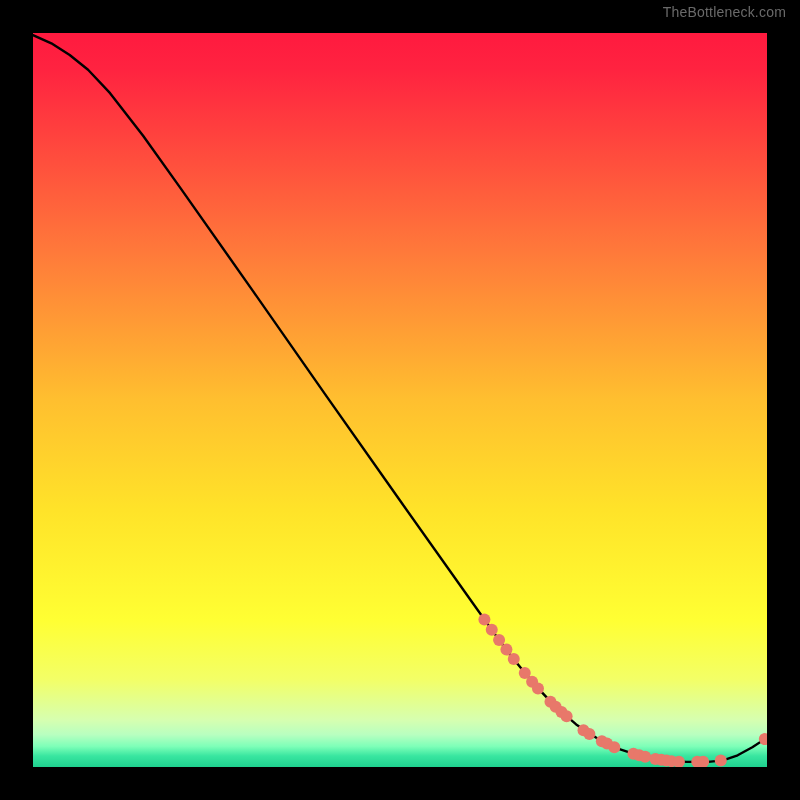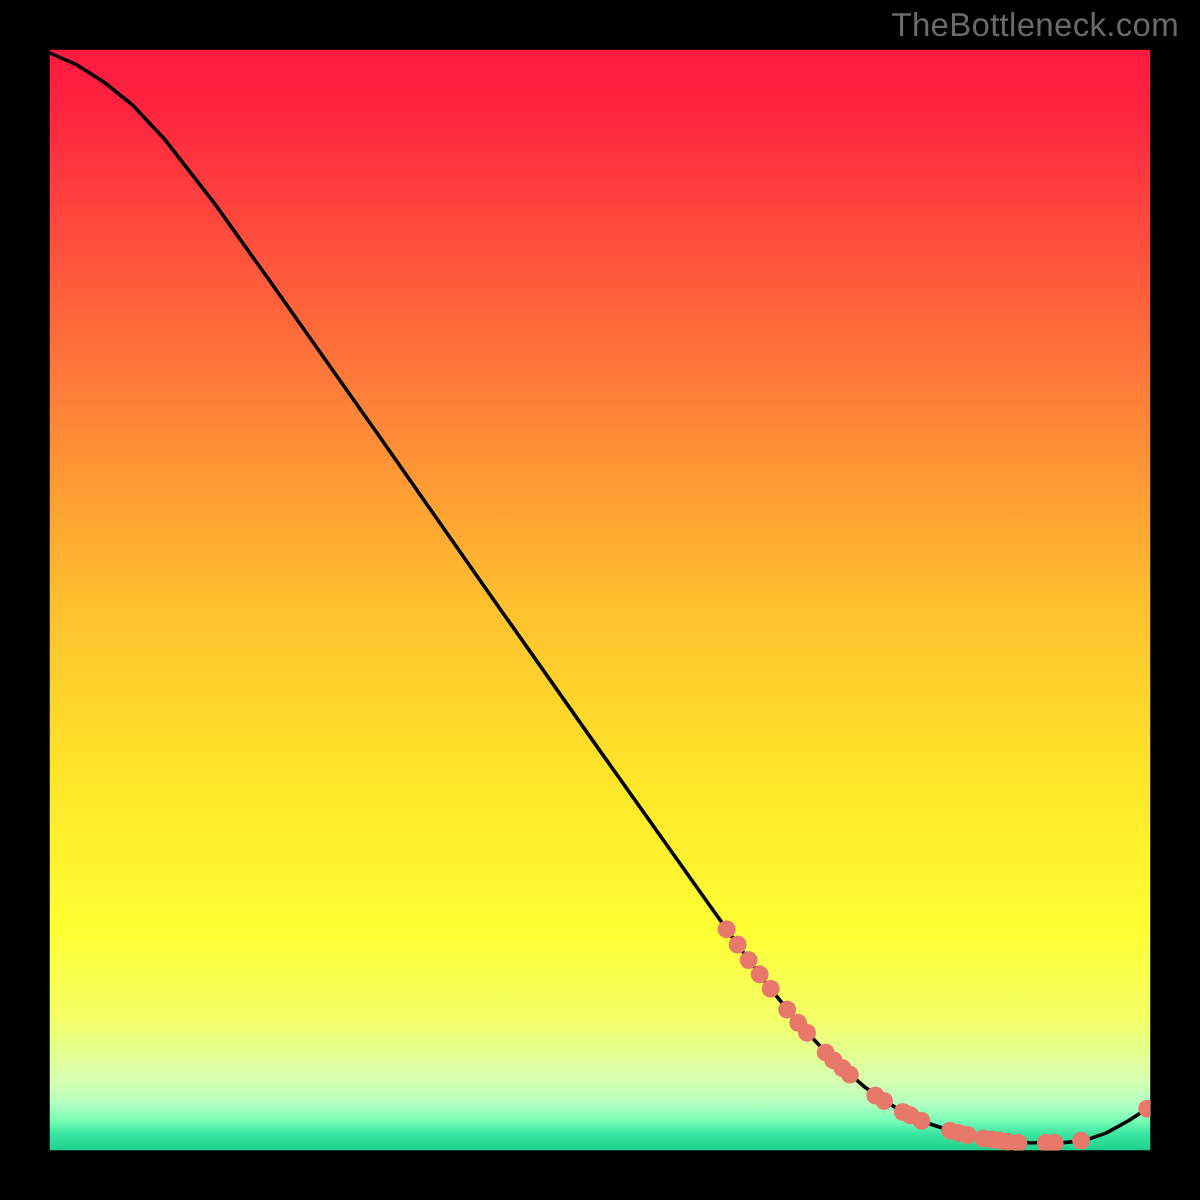--- a/index.html
+++ b/index.html
@@ -14,21 +14,21 @@
   .wrap {
     position: relative;
     width: 800px;
     height: 800px;
   }
   .watermark {
     position: absolute;
     top: 4px;
     right: 14px;
     color: #6a6a6a;
-    font-size: 22px;
+    font-size: 14px;
     font-weight: 500;
     letter-spacing: 0.2px;
     z-index: 10;
     user-select: none;
   }
   .plotbox {
     position: absolute;
     left: 33px;
     top: 33px;
     width: 734px;

